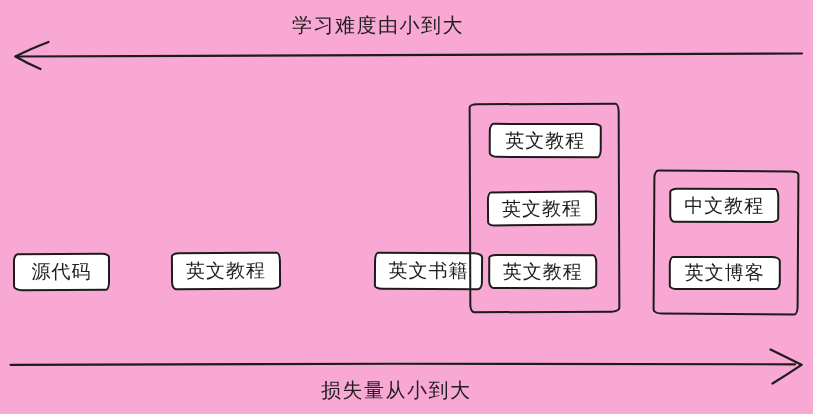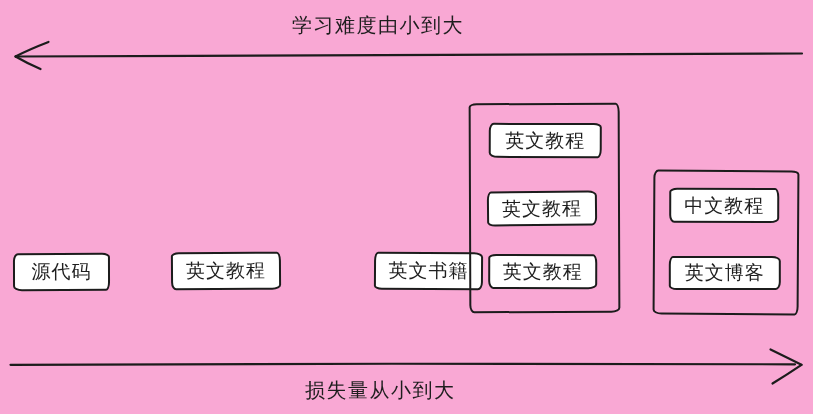--- a/index.html
+++ b/index.html
@@ -19,21 +19,21 @@
     overflow: hidden;
   }
   .axis-label {
     position: absolute;
     font-size: 20px;
     letter-spacing: 1.5px;
     white-space: nowrap;
     color: #1e1e1e;
   }
   #top-axis-label { left: 292px; top: 12px; }
-  #bottom-axis-label { left: 305px; top: 377px; }
+  #bottom-axis-label { left: 321px; top: 377px; }
   svg.arrow-layer {
     position: absolute;
     left: 0;
     top: 0;
     pointer-events: none;
   }
   .sketch-box {
     position: absolute;
     box-sizing: border-box;
     border: 2px solid #1c1c1c;

